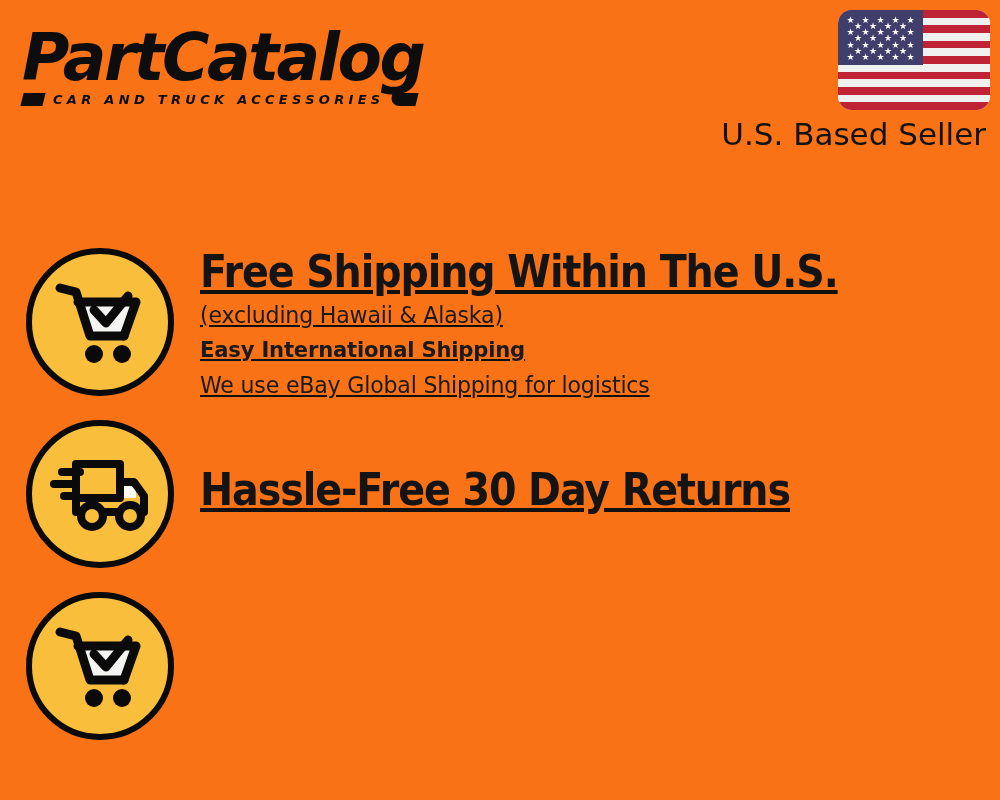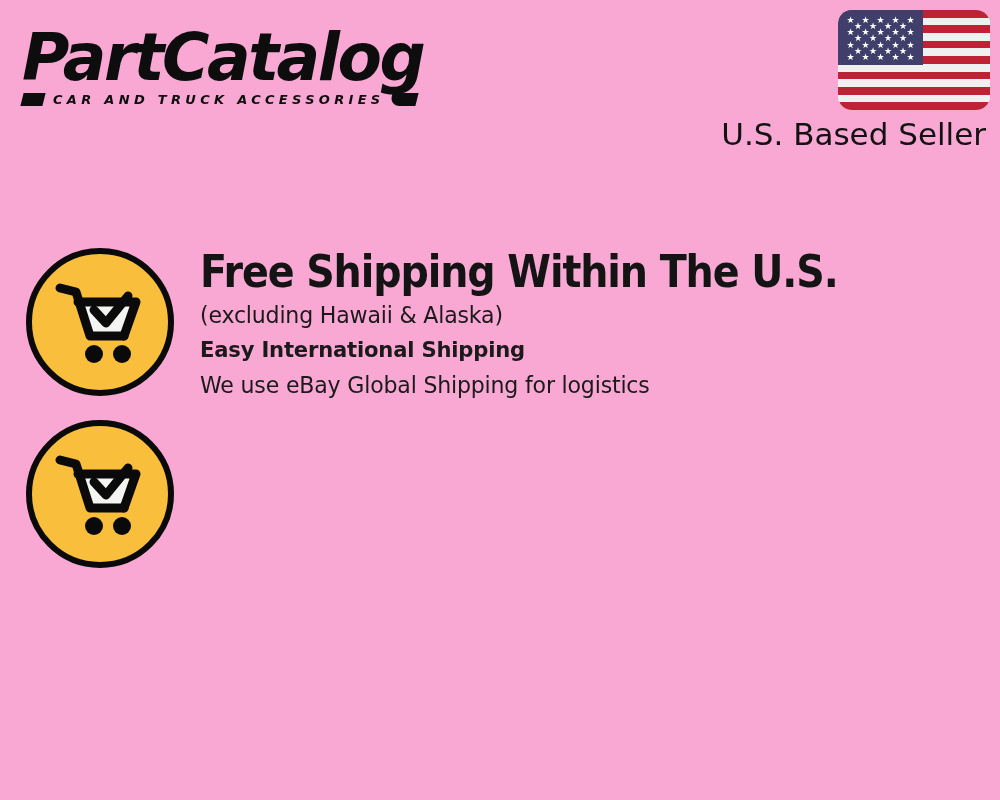--- a/index.html
+++ b/index.html
@@ -13,21 +13,21 @@
     position: relative;
     overflow: hidden;
     font-family: "Liberation Sans", sans-serif;
     color: #111111;
     -webkit-font-smoothing: antialiased;
   }
 
   .banner {
     position: absolute;
     inset: 0;
-    background: #f9a8d4;
+    background: #f97316;
   }
 
   
   .brand-logo {
     position: absolute;
     left: 22px;
     top: 22px;
     width: 470px;
     height: 90px;
   }
@@ -175,20 +175,21 @@
     display: flex;
     align-items: center;
     justify-content: center;
     position: relative;
   }
   .icon-circle svg { display: block; }
 
   .feature-text {
     flex: 1;
     padding-top: 14px;
+    text-decoration: underline;
   }
   .feature-text.centered {
     display: flex;
     flex-direction: column;
     justify-content: center;
     height: 172px;
     padding-top: 0;
   }
   .feature-title {
     font-family: "DejaVu Sans", sans-serif;
@@ -315,20 +316,39 @@
         </div>
       </div>
       <div class="feature-text">
         <div class="feature-title">Free Shipping Within The U.S.</div>
         <div class="feature-sub">(excluding Hawaii &amp; Alaska)</div>
         <div class="feature-sub bold">Easy International Shipping</div>
         <div class="feature-sub">We use eBay Global Shipping for logistics</div>
       </div>
     </div>
 
+    <div class="feature-row">
+      <div class="feature-icon-wrap">
+        <div class="icon-circle">
+          <svg width="100" height="80" viewBox="0 0 100 80" aria-hidden="true">
+            <path d="M74 30 L86 30 L86 44 L74 44 Z" fill="#fffdf3"></path>
+            <rect x="26" y="10" width="44" height="34" fill="none" stroke="#0a0a0a" stroke-width="8" stroke-linejoin="round"></rect>
+            <path d="M70 28 L84 28 L94 42 L94 58 L26 58 L26 44" fill="none" stroke="#0a0a0a" stroke-width="8" stroke-linecap="round" stroke-linejoin="round"></path>
+            <path d="M12 18 L30 18" stroke="#0a0a0a" stroke-width="8" stroke-linecap="round"></path>
+            <path d="M4 30 L26 30" stroke="#0a0a0a" stroke-width="8" stroke-linecap="round"></path>
+            <path d="M14 42 L26 42" stroke="#0a0a0a" stroke-width="8" stroke-linecap="round"></path>
+            <circle cx="42" cy="62" r="11" fill="#f9be3c" stroke="#0a0a0a" stroke-width="8"></circle>
+            <circle cx="80" cy="62" r="11" fill="#f9be3c" stroke="#0a0a0a" stroke-width="8"></circle>
+          </svg>
+        </div>
+      </div>
+      <div class="feature-text centered">
+        <div class="feature-title">Hassle-Free 30 Day Returns</div>
+      </div>
+    </div>
 
     <div class="feature-row">
       <div class="feature-icon-wrap">
         <div class="icon-circle">
           <svg width="96" height="92" viewBox="0 0 96 92" aria-hidden="true">
             <path d="M32 28 L78 28 L70 58 L38 58 Z" fill="#f4f4f2"></path>
             <path d="M8 12 L24 16 L38 60 L72 60" fill="none" stroke="#0a0a0a" stroke-width="9" stroke-linecap="round" stroke-linejoin="round"></path>
             <path d="M26 26 L84 26 L72 60" fill="none" stroke="#0a0a0a" stroke-width="9" stroke-linecap="round" stroke-linejoin="round"></path>
             <path d="M42 34 L54 47 L76 20" fill="none" stroke="#0a0a0a" stroke-width="9" stroke-linecap="round" stroke-linejoin="round"></path>
             <circle cx="42" cy="78" r="9" fill="#0a0a0a"></circle>

